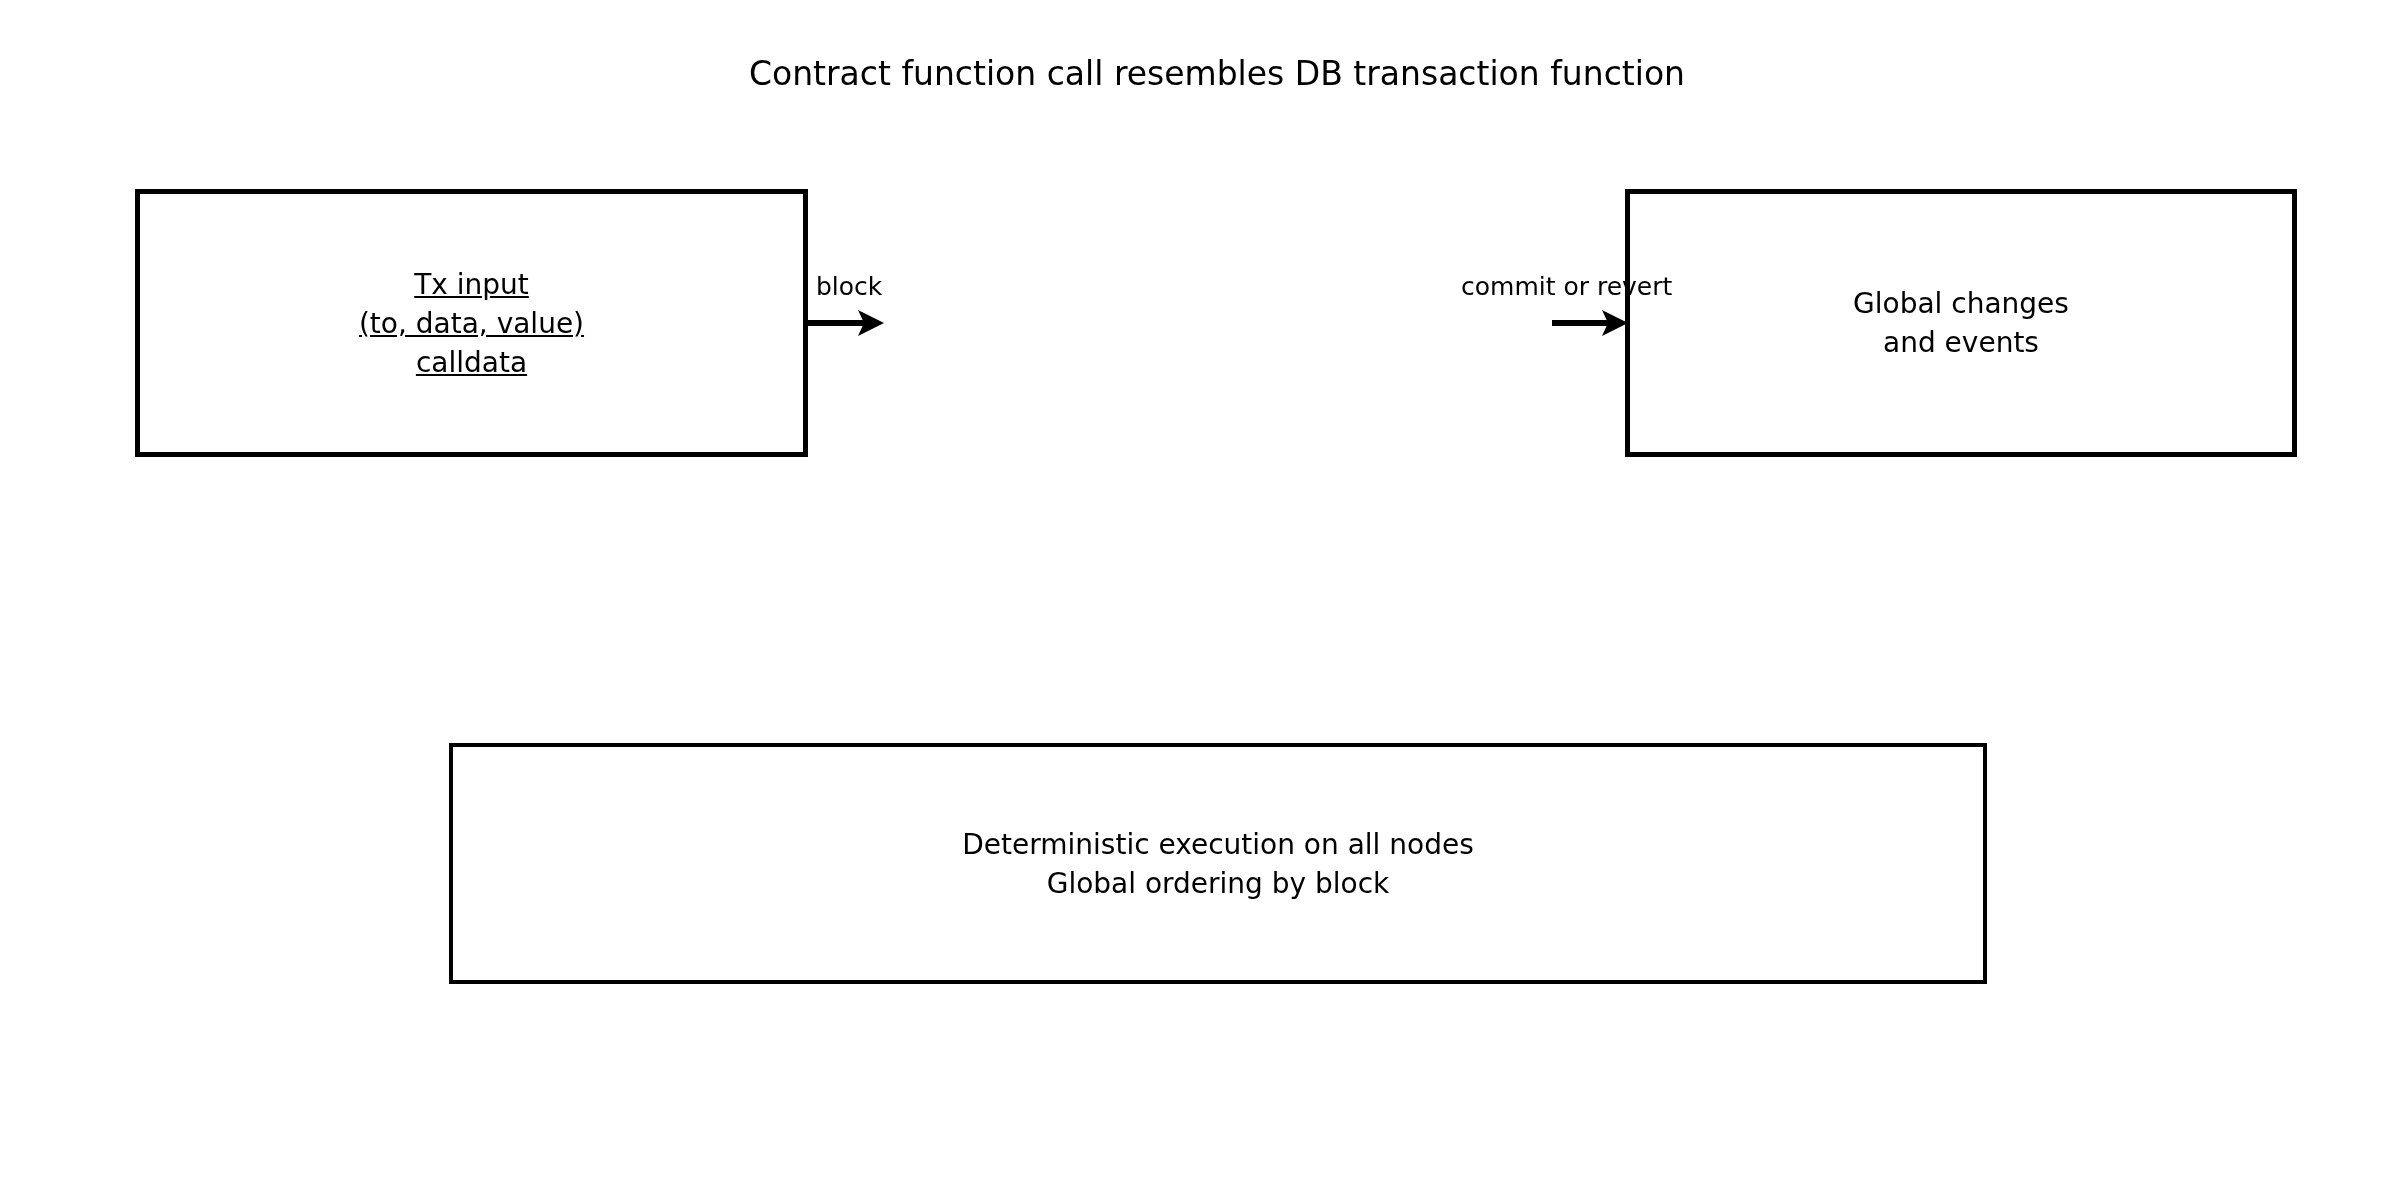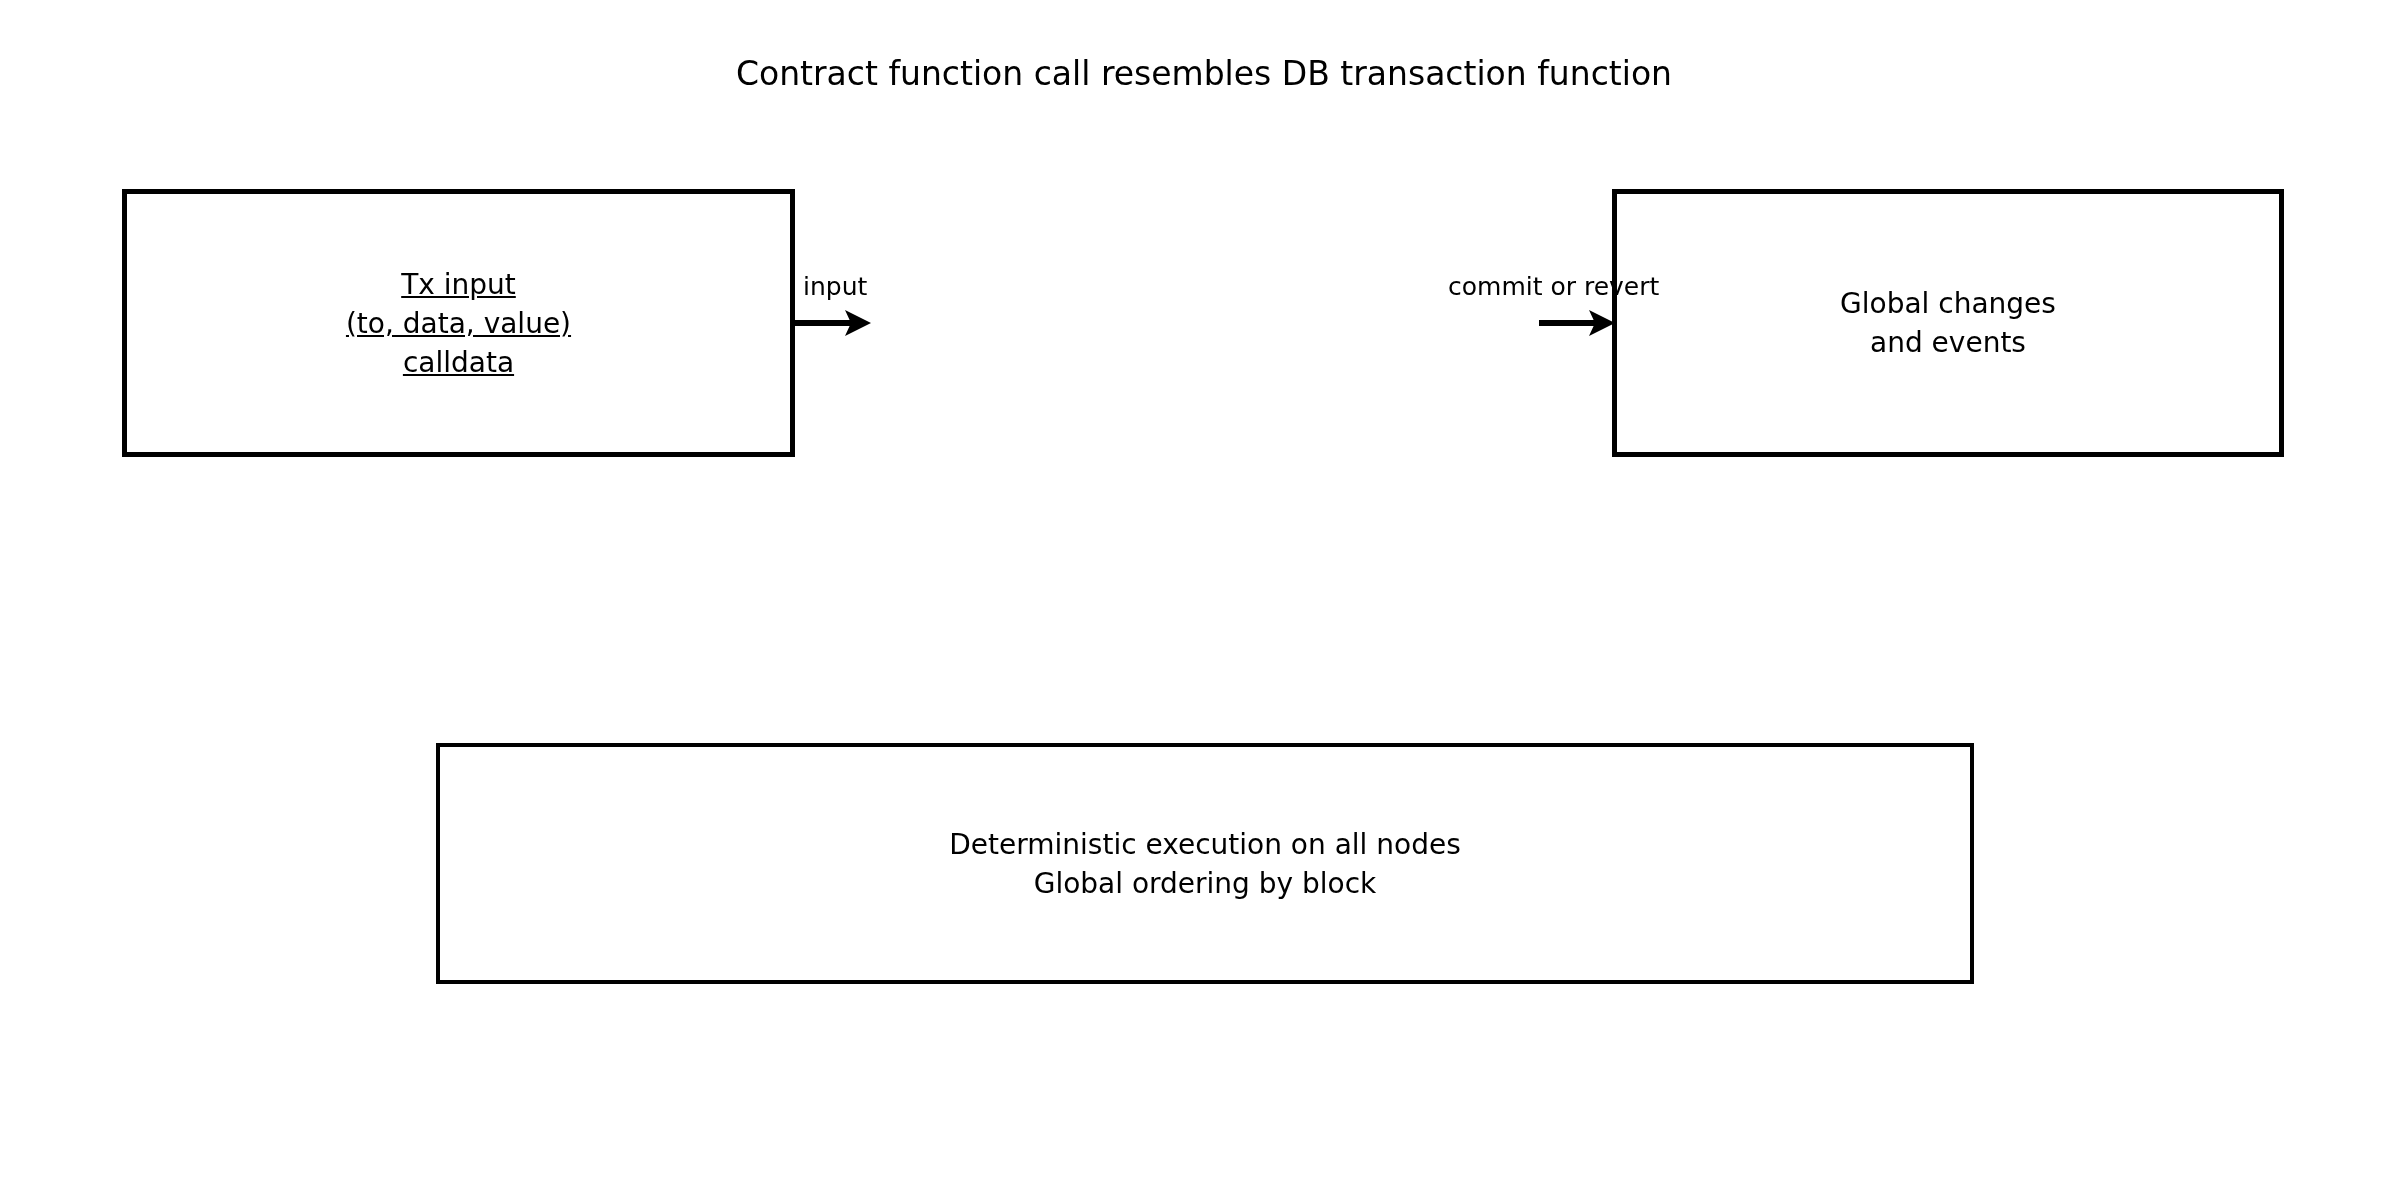--- a/index.html
+++ b/index.html
@@ -11,21 +11,21 @@
     width: 2400px;
     height: 1200px;
     position: relative;
     overflow: hidden;
     font-family: "DejaVu Sans", "Liberation Sans", sans-serif;
     color: #000000;
   }
 
   #canvas {
     position: absolute;
-    left: 4px;
+    left: 17px;
     top: 0;
     width: 2148px;
     height: 1200px;
     border-radius: 27px;
   }
 
   
   .diagram-title {
     position: absolute;
     left: 0;
@@ -114,17 +114,17 @@
     </svg>
   </div>
 
   <div class="arrow" id="arrow-commit-revert">
     <svg width="76" height="30" viewBox="0 0 76 30" aria-hidden="true">
       <line x1="0" y1="15" x2="56" y2="15" stroke="#000000" stroke-width="6"></line>
       <polygon points="76,15 50,28 56,15 50,2" fill="#000000"></polygon>
     </svg>
   </div>
 
-  <div class="edge-label" id="label-call">input</div>
+  <div class="edge-label" id="label-call">block</div>
 
   <div class="edge-label" id="label-commit-revert">commit or revert</div>
 
 </div>
 
 </body></html>

